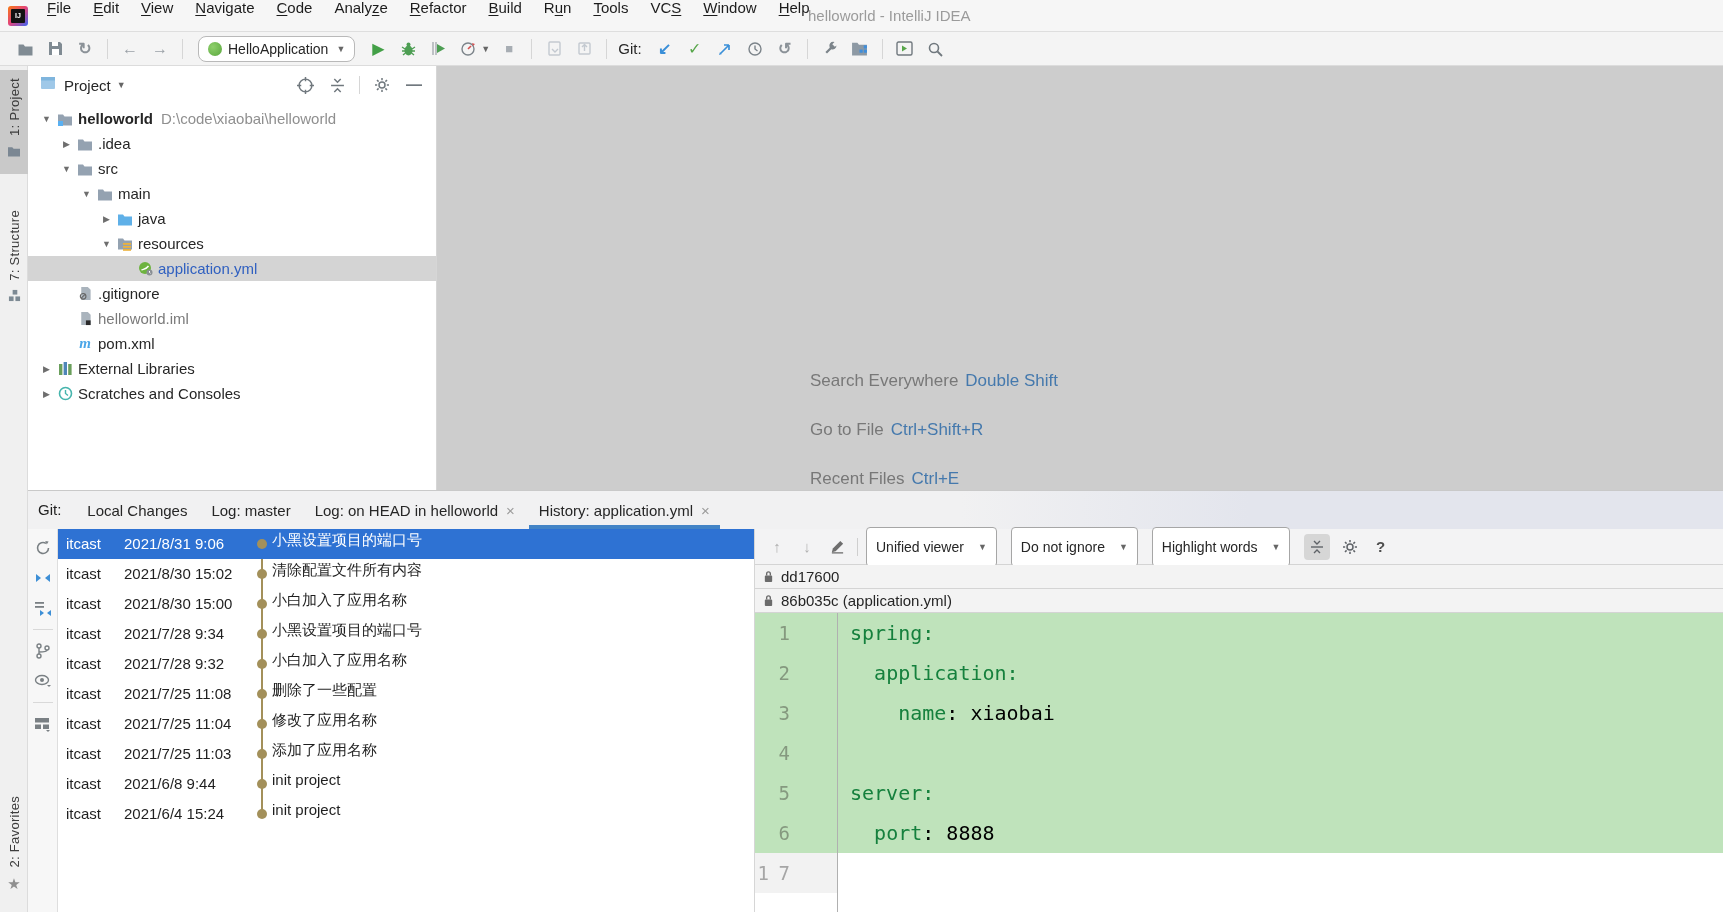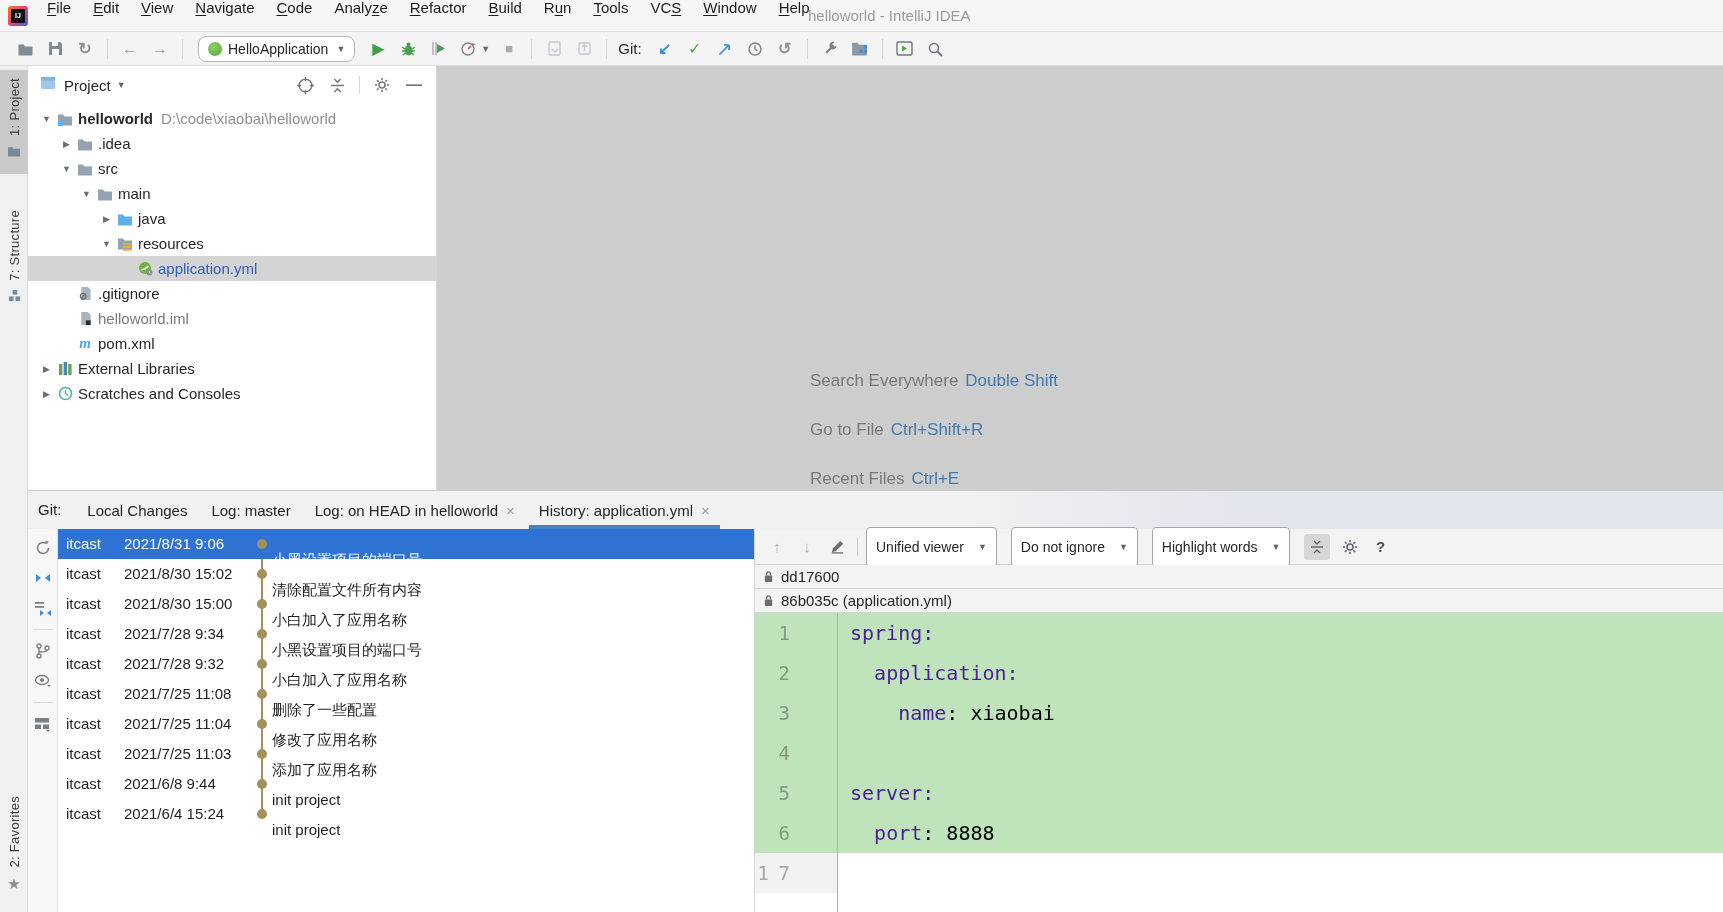--- a/index.html
+++ b/index.html
@@ -82,21 +82,21 @@
   .vti{ width:22px; height:26px; display:flex; align-items:center; justify-content:center; margin-bottom:4px;}
   .vsep{ width:20px; height:1px; background:#d9d9d9; margin:4px 0 8px 0; }
   
   #commit-list{ position:relative; width:697px; flex:none; border-right:1px solid #d6d6d6; background:#fff; overflow:hidden;}
   #timeline{ position:absolute; left:203px; top:15px; width:2px; background:#a3905a; }
   .commit-row{ position:relative; height:30px; font-size:15px; }
   .commit-row.selected{ background:#2e72d3; color:#fff; }
   .commit-author{ position:absolute; left:8px; top:6px; }
   .commit-date{ position:absolute; left:66px; top:6px; }
   .commit-dot{ position:absolute; left:199px; top:10px; width:10px; height:10px; border-radius:50%; background:#a3905a;}
-  .commit-msg{ position:absolute; left:214px; top:22px; }
+  .commit-msg{ position:absolute; left:214px; top:2px; }
   
   #diff-panel{ flex:1; display:flex; flex-direction:column; background:#fff; min-width:0;}
   #diff-toolbar{ height:36px; flex:none; background:#f3f3f4; border-bottom:1px solid #d4d4d4;
     display:flex; align-items:center; padding-left:10px;}
   .dti{ width:24px; height:24px; display:flex; align-items:center; justify-content:center; margin-right:6px; font-size:15px;}
   .dsep{ width:1px; height:18px; background:#cfcfcf; margin:0 8px 0 2px;}
   .dselect{ height:40px; background:#fff; border:1px solid #a6a6a6; border-radius:4px;
     display:flex; align-items:center; padding:0 9px; font-size:14px; color:#262626; margin-right:14px;}
   .dselect .chev{ margin-left:14px; }
   .pressed-btn{ width:26px; height:26px; background:#d6d6d6; border-radius:4px;
@@ -109,21 +109,21 @@
   #gutter-sep{ position:absolute; left:82px; top:0; bottom:0; width:1px; background:#b0b0b0; z-index:2;}
   .code-line{ display:flex; height:40px; line-height:40px; font-size:20px; }
   .code-line .gutter{ width:82px; flex:none; display:flex; font-size:19px; }
   .code-line .num{ width:14px; text-align:right; }
   .code-line .num.old{ margin-left:0; }
   .code-line .num.new{ margin-left:7px; }
   .code-line .content{ flex:1; padding-left:13px; white-space:pre; color:#000; }
   .code-line.added{ background:#bfe3bb; }
   .code-line.added .gutter{ background:#bfe3bb; color:#85997f; }
   .code-line:not(.added) .gutter{ background:#f2f2f2; color:#a6a6a6; }
-  .tok-key{ color:#4c1d95; }
+  .tok-key{ color:#15803d; }
 </style>
 </head>
 <body>
 
 <div id="app">
 
   <div id="menubar">
     <div id="app-icon">
         <i>IJ</i>
       </div>

